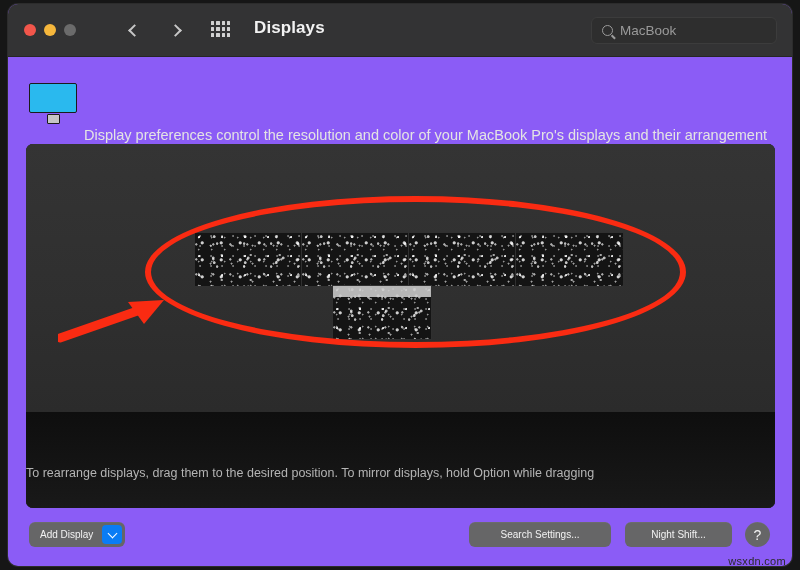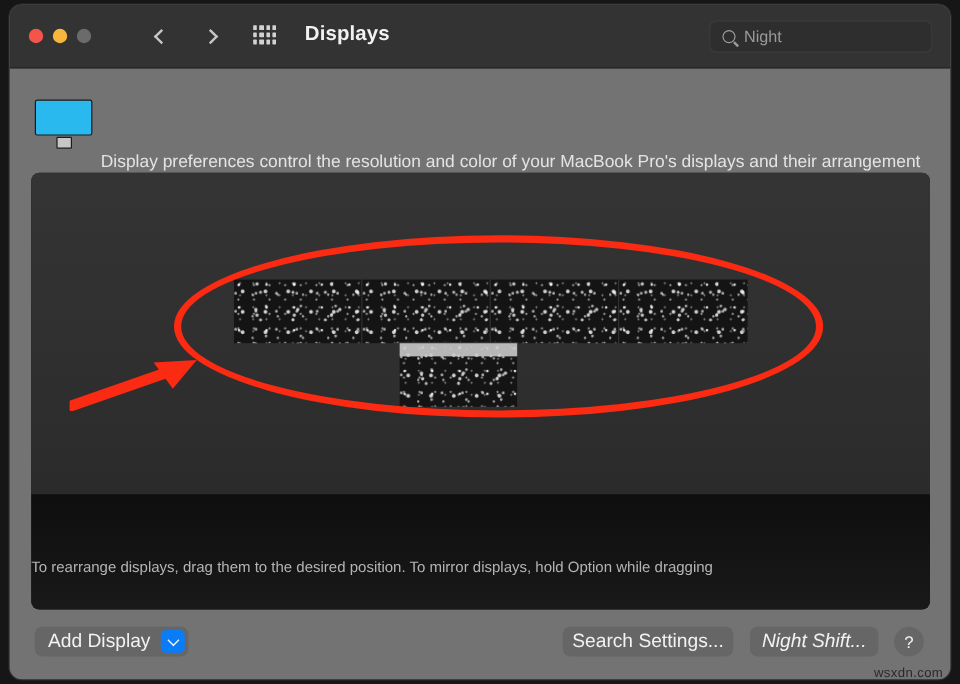--- a/index.html
+++ b/index.html
@@ -13,21 +13,21 @@
     position: relative;
     width: 800px; height: 570px;
     background: #161616;
   }
 
   
   .window {
     position: absolute;
     left: 8px; top: 4px;
     width: 784px; height: 562px;
-    background: #737373;
+    background: #8b5cf6;
     border-radius: 10px;
     overflow: hidden;
     box-shadow: 0 0 0 1px #2c2c2c;
   }
 
   
   .titlebar {
     position: absolute; left: 0; top: 0;
     width: 784px; height: 53px;
     background: #333334;
@@ -187,21 +187,21 @@
   
   .footer { position: absolute; left: 0; top: 504px; width: 784px; height: 58px; }
 
   .btn {
     position: absolute;
     height: 25px;
     background: #666667;
     border: none;
     border-radius: 6px;
     color: #f2f2f2;
-    font-size: 16px;
+    font-size: 10px;
     font-family: "Liberation Sans", sans-serif;
     display: flex; align-items: center; justify-content: center;
     cursor: default;
     box-shadow: 0 .5px 0 rgba(255,255,255,.08) inset;
   }
   .adddisplay { left: 21px; top: 14px; padding: 0 0 0 11px; }
   .adddisplay .lbl { padding-right: 9px; }
   .adddisplay .popbox {
     width: 20px; height: 19px;
     margin-right: 3px;
@@ -210,21 +210,21 @@
     display: flex; align-items: center; justify-content: center;
   }
   .adddisplay .popbox .c {
     width: 7px; height: 7px;
     border-left: 1.8px solid #fff;
     border-bottom: 1.8px solid #fff;
     transform: rotate(-45deg);
     margin-top: -3px;
   }
   .dsettings { left: 461px; top: 14px; width: 142px; }
-  .nshift    { left: 617px; top: 14px; width: 107px; font-style: italic; }
+  .nshift    { left: 617px; top: 14px; width: 107px; }
   .helpbtn   { left: 737px; top: 14px; width: 25px; border-radius: 50%; font-size: 14px; }
 
   .watermark {
     position: absolute; right: 14px; bottom: 3px;
     font-size: 11px; color: #2a2a2a;
     letter-spacing: .3px;
   }
 </style>
 </head>
 <body>
@@ -259,21 +259,21 @@
           <i></i>
           <i></i>
           <i></i>
           <i></i>
       </div>
 
       <div class="wtitle">Displays</div>
 
       <div class="search">
         <span class="mag"></span>
-        <span class="ph">Night</span>
+        <span class="ph">MacBook</span>
       </div>
     </div>
 
     <div class="intro">
       <div class="monicon">
         <div class="screen"></div>
         <div class="neck"></div>
       </div>
       <div class="introtext">Display preferences control the resolution and color of your MacBook Pro's displays and their arrangement with any nearby Mac or iPad signed into your Apple ID.</div>
     </div>

